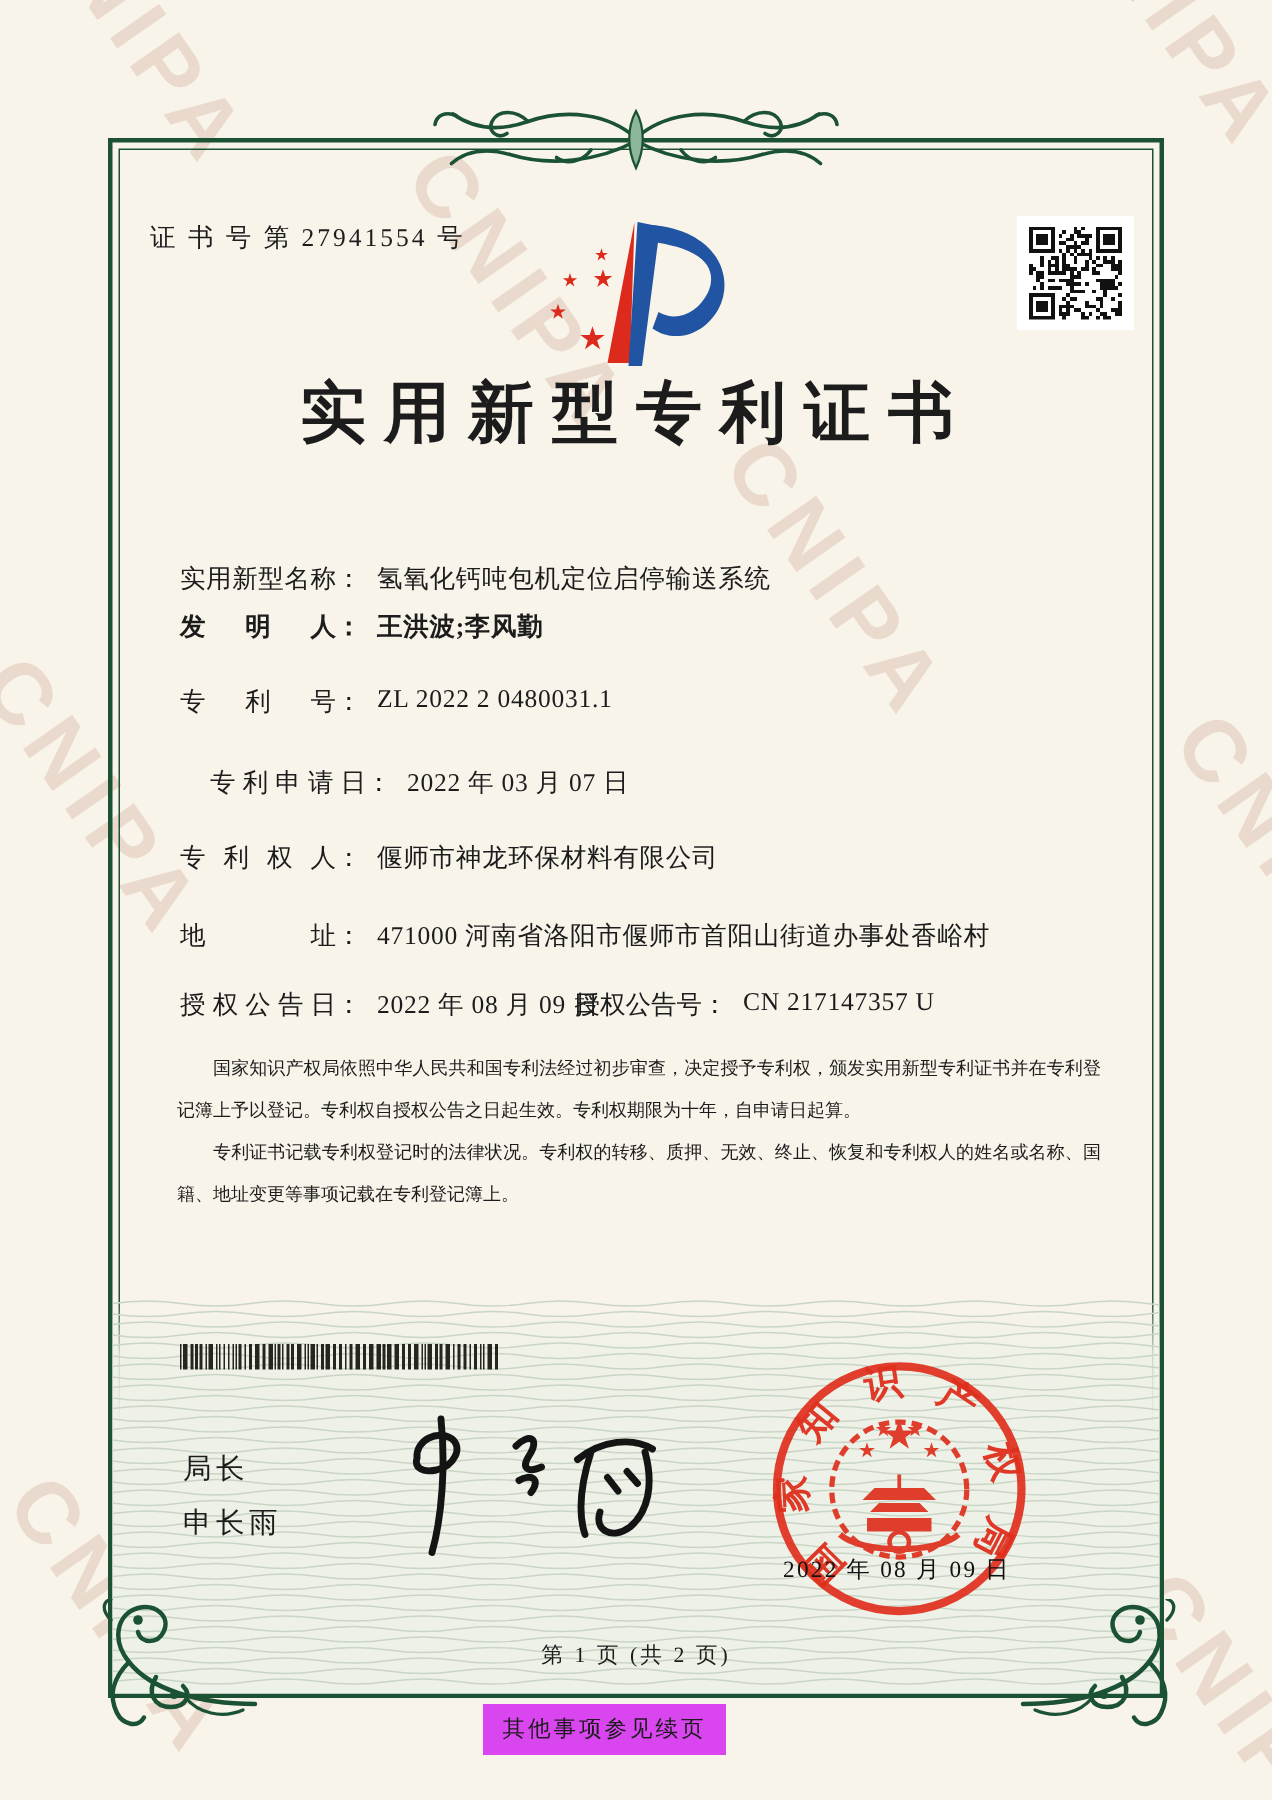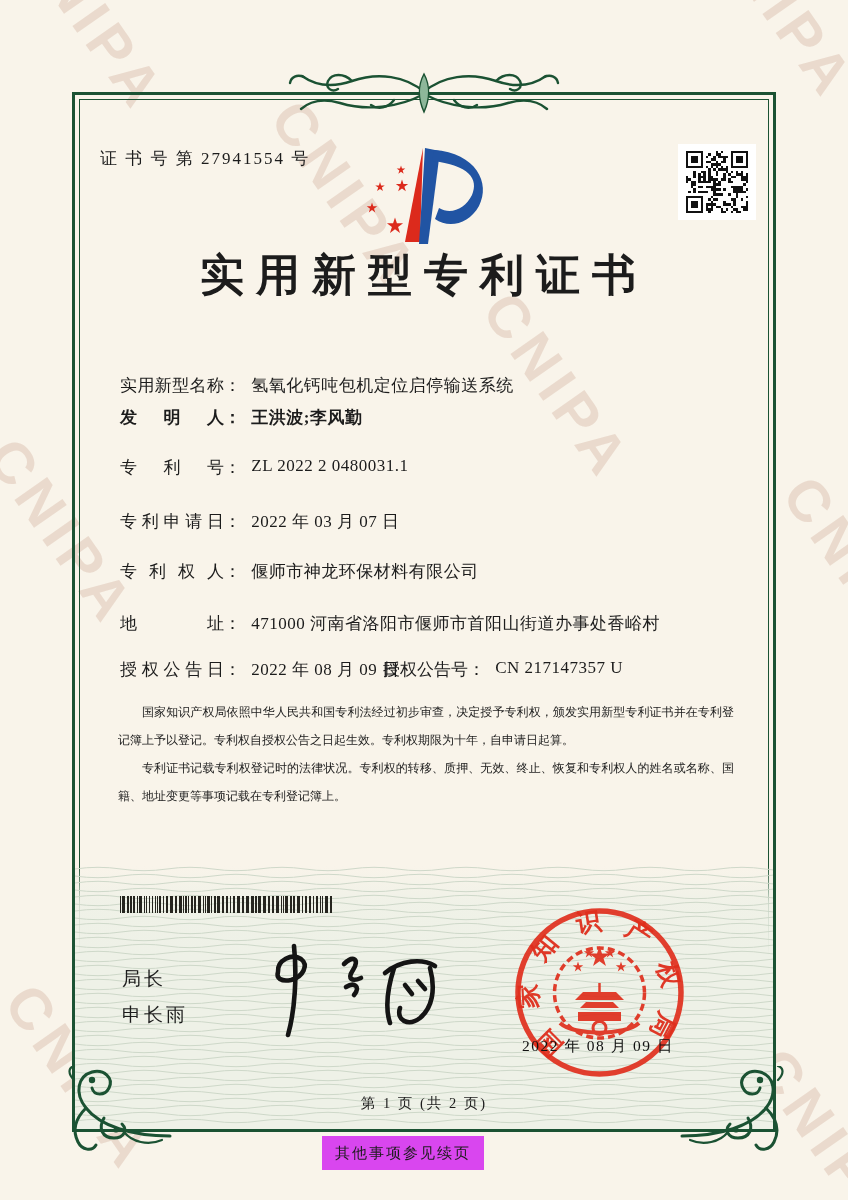--- a/index.html
+++ b/index.html
@@ -502,21 +502,21 @@
     <span class="fvalue">氢氧化钙吨包机定位启停输送系统</span>
   </div>
   <div class="field-row" style="top:406px;font-weight:bold;">
     <span class="flabel">发明人</span><span class="fcolon">：</span>
     <span class="fvalue">王洪波;李风勤</span>
   </div>
   <div class="field-row" style="top:456px;">
     <span class="flabel">专利号</span><span class="fcolon">：</span>
     <span class="fvalue">ZL 2022 2 0480031.1</span>
   </div>
-  <div class="field-row" style="top:510px;">
+  <div class="field-row" style="top:510px;margin-left:20px;">
     <span class="flabel">专利申请日</span><span class="fcolon">：</span>
     <span class="fvalue">2022 年 03 月 07 日</span>
   </div>
   <div class="field-row" style="top:560px;">
     <span class="flabel">专利权人</span><span class="fcolon">：</span>
     <span class="fvalue">偃师市神龙环保材料有限公司</span>
   </div>
   <div class="field-row" style="top:612px;">
     <span class="flabel">地址</span><span class="fcolon">：</span>
     <span class="fvalue">471000 河南省洛阳市偃师市首阳山街道办事处香峪村</span>

